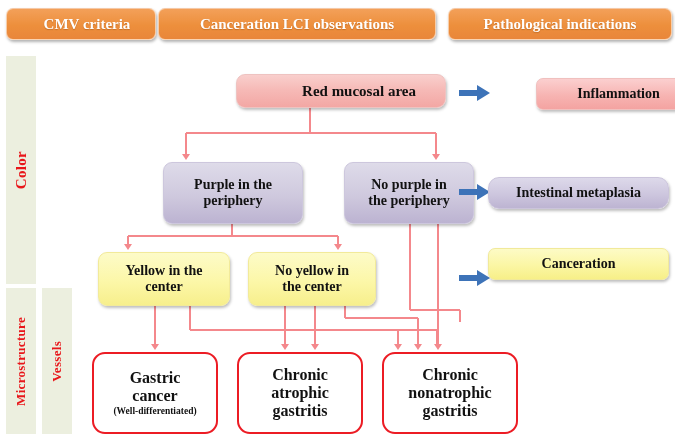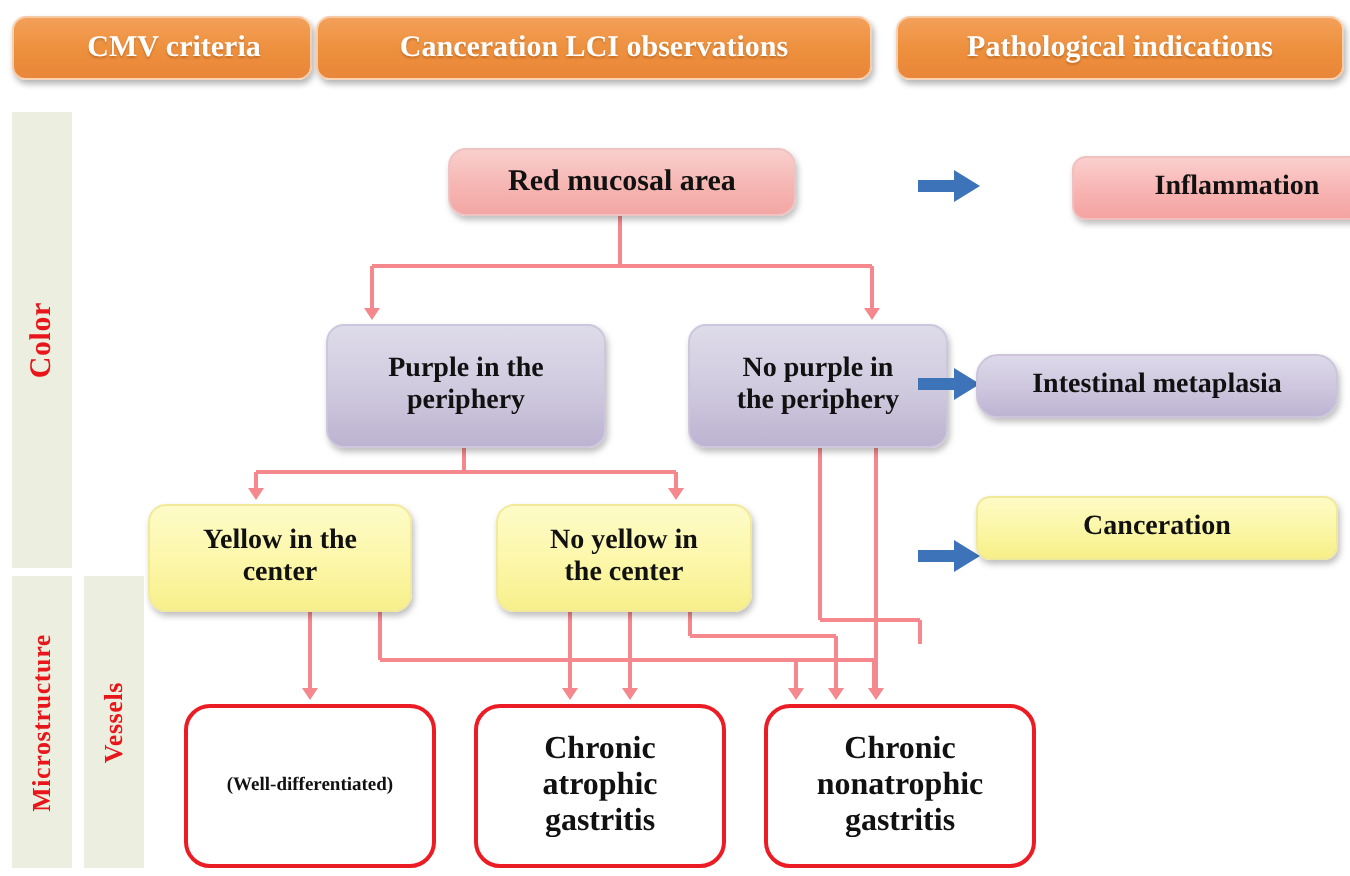--- a/index.html
+++ b/index.html
@@ -110,38 +110,39 @@
         <span style="font-size: 15px;">Color</span>
       </div>
       <div class="vbar" style="left: 6px; top: 288px; width: 30px; height: 146px; font-size: 13px;">
         <span style="font-size: 13px;">Microstructure</span>
       </div>
       <div class="vbar" style="left: 42px; top: 288px; width: 30px; height: 146px; font-size: 13px;">
         <span style="font-size: 13px;">Vessels</span>
       </div>
     </div>
   <div id="nodes-holder">
-      <div class="node n-pink" style="left: 224px; top: 74px; width: 172px; height: 32px; font-size: 15px;">
+      <div class="node n-pink" style="left: 236px; top: 74px; width: 172px; height: 32px; font-size: 15px; padding-left: 36px;">
         <span>Red mucosal area</span>
       </div>
       <div class="node n-purple" style="left: 163px; top: 162px; width: 138px; height: 60px; font-size: 14px; text-align: center;">
         <span>Purple in the<br>periphery</span>
       </div>
       <div class="node n-purple" style="left: 344px; top: 162px; width: 128px; height: 60px; font-size: 14px;">
         <span>No purple in<br>the periphery</span>
       </div>
-      <div class="node n-yellow" style="left: 74px; top: 252px; width: 130px; height: 52px; font-size: 14px;">
+      <div class="node n-yellow" style="left: 98px; top: 252px; width: 130px; height: 52px; font-size: 14px;">
         <span>Yellow in the<br>center</span>
       </div>
       <div class="node n-yellow" style="left: 248px; top: 252px; width: 126px; height: 52px; font-size: 14px;">
         <span>No yellow in<br>the center</span>
       </div>
     </div>
   <div id="outcomes-holder">
       <div class="node n-out" style="left: 92px; top: 352px; width: 122px; height: 78px; font-size: 16px;">
+        <span>Gastric<br>cancer</span>
         <span class="sub">(Well-differentiated)</span>
       </div>
       <div class="node n-out" style="left: 237px; top: 352px; width: 122px; height: 78px; font-size: 16px;">
         <span>Chronic<br>atrophic<br>gastritis</span>
       </div>
       <div class="node n-out" style="left: 382px; top: 352px; width: 132px; height: 78px; font-size: 16px;">
         <span>Chronic<br>nonatrophic<br>gastritis</span>
       </div>
     </div>
   <div id="indications-holder">

